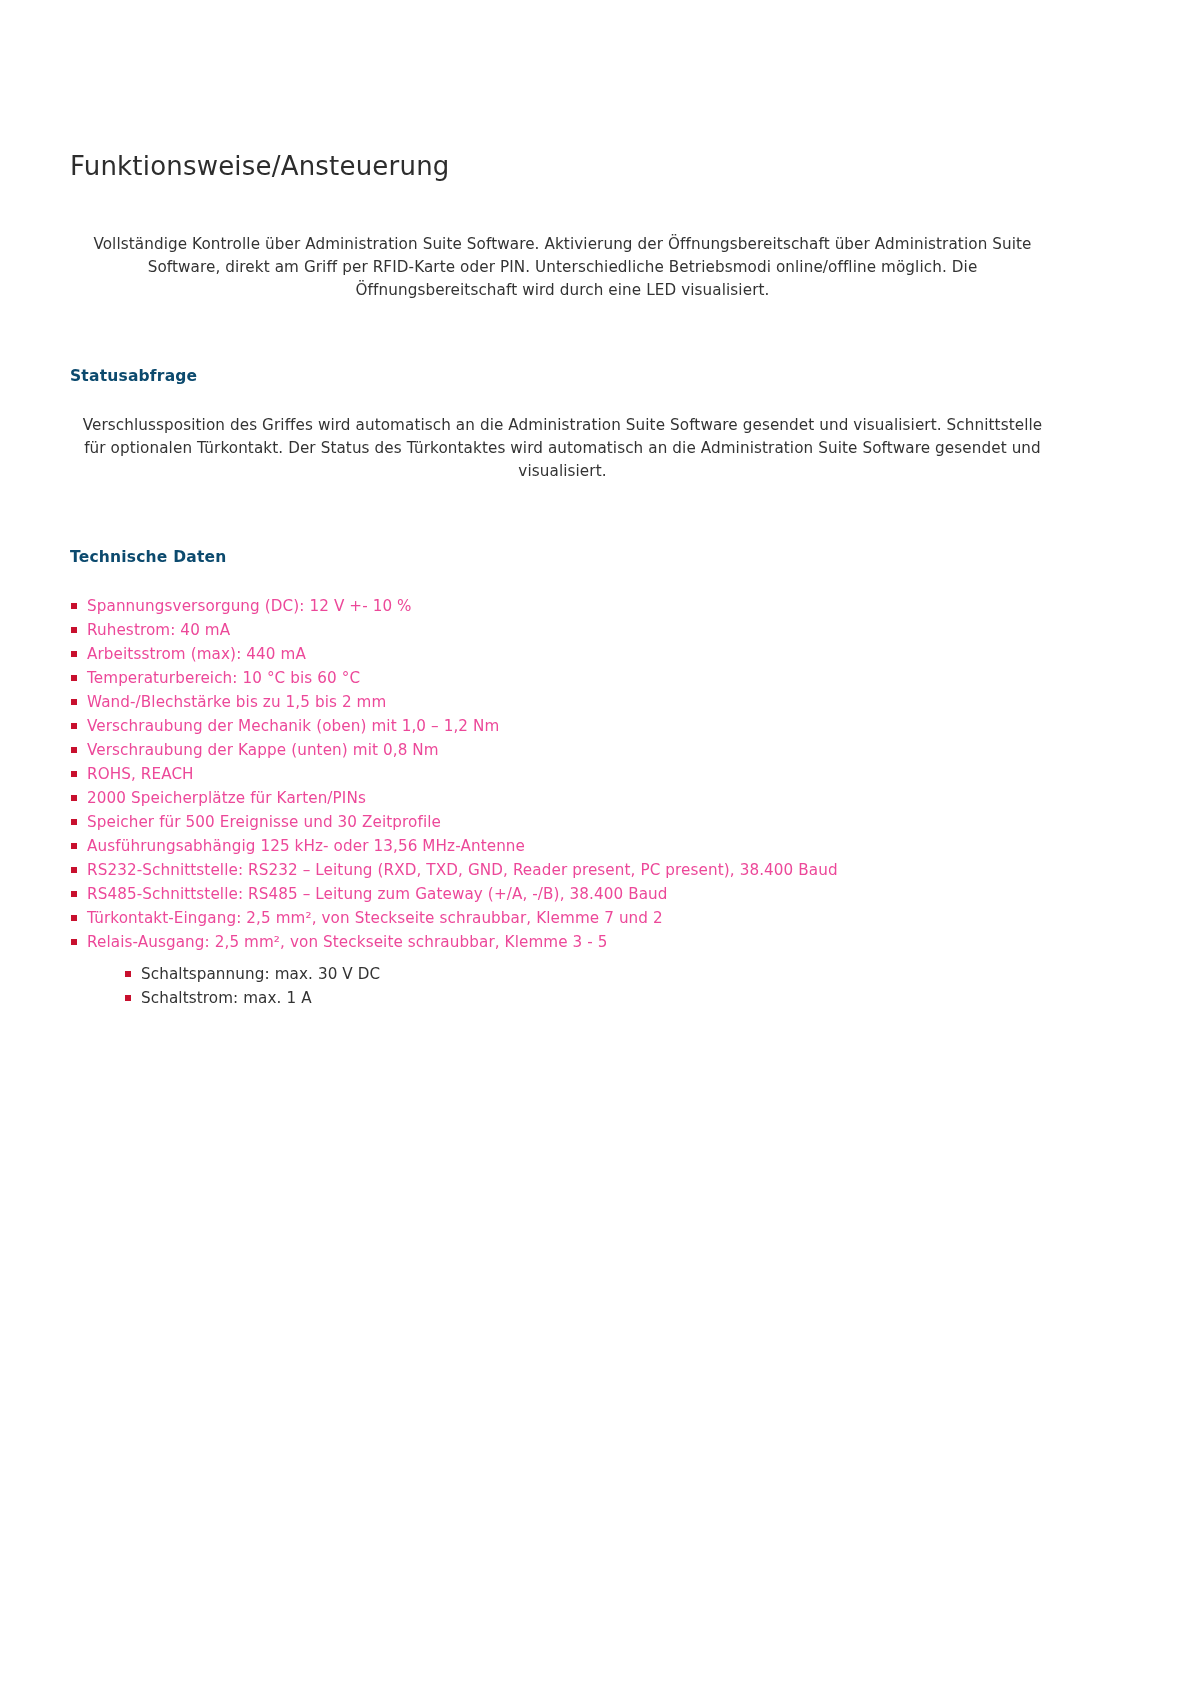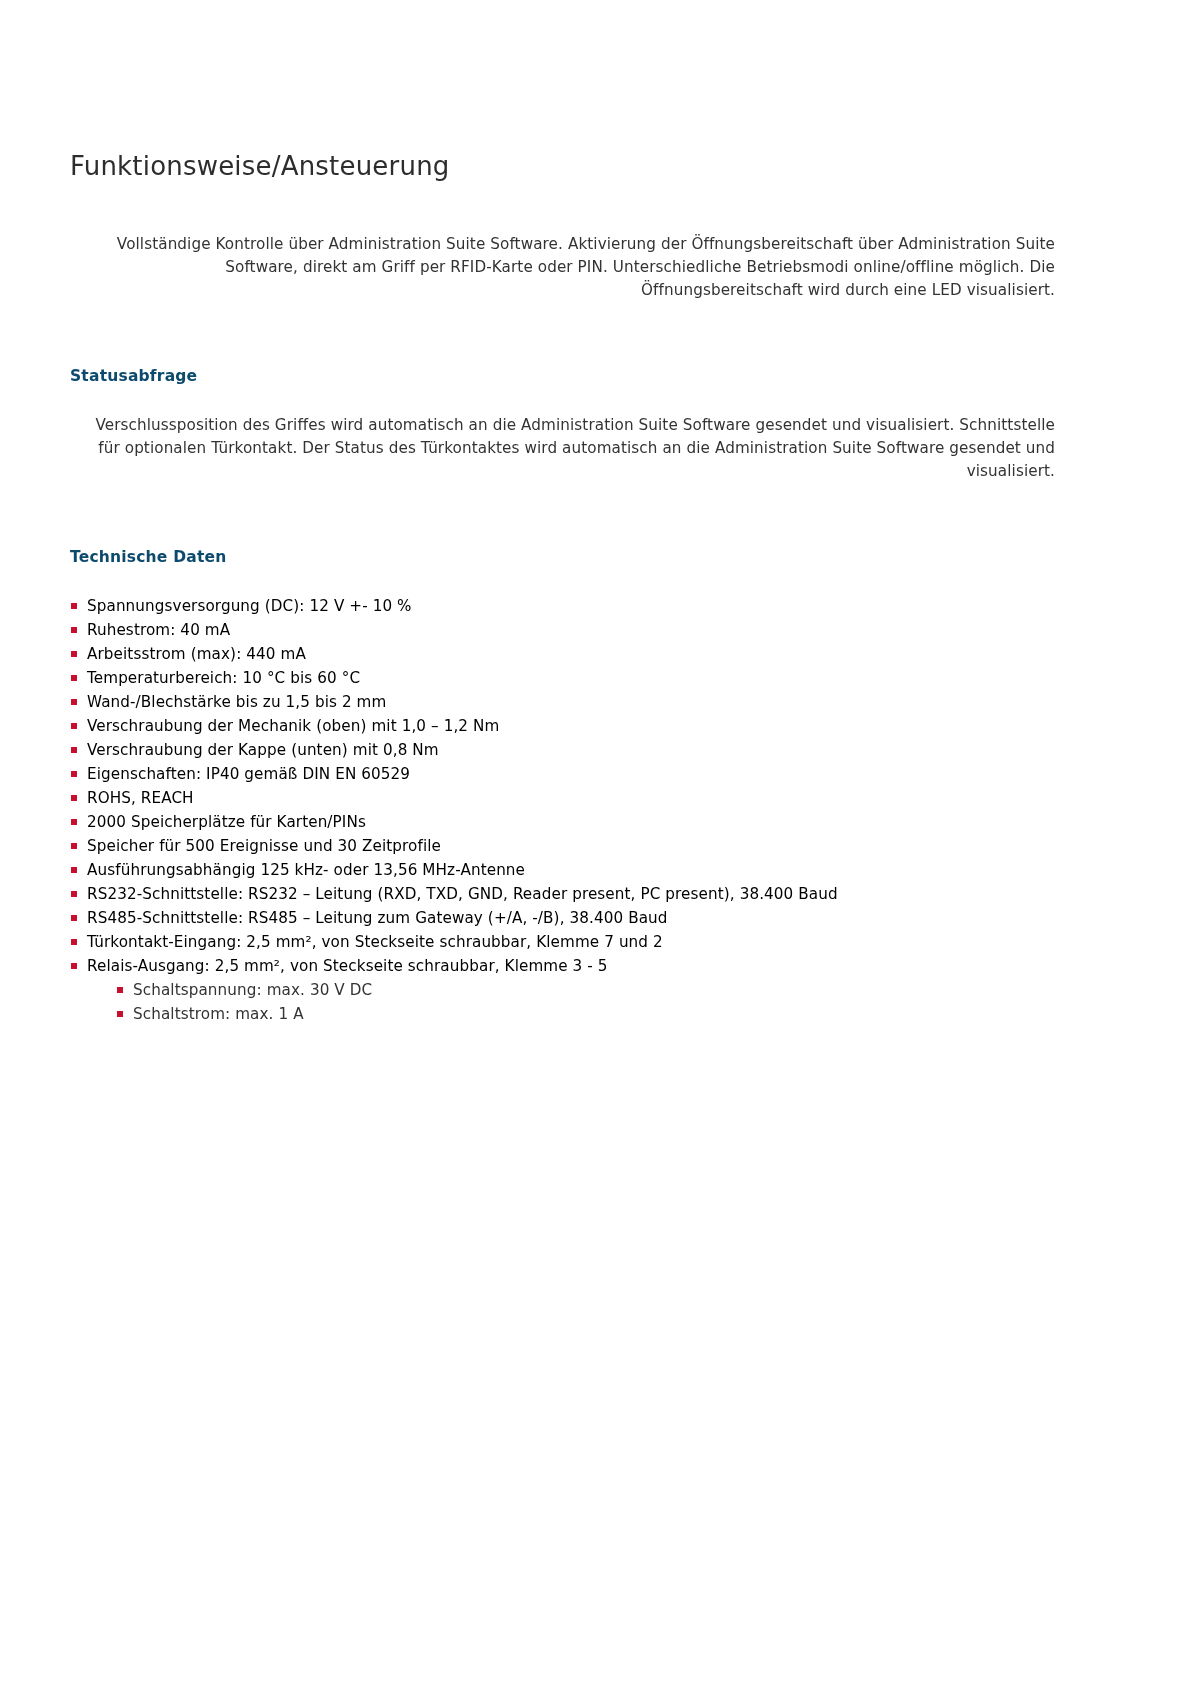--- a/index.html
+++ b/index.html
@@ -34,21 +34,21 @@
     margin: 0 0 0 0;
     line-height: 1.25;
   }
 
   p.body-text {
     font-size: 15.2px;
     line-height: 23px;
     color: #333333;
     margin: 0;
     letter-spacing: 0.1px;
-    text-align: right;
+    text-align: center;
   }
 
   .gap-after-title { height: 50px; }
   .gap-section { height: 64px; }
   .gap-after-heading { height: 28px; }
   .gap-before-list { height: 27px; }
 
   h2.sub-heading {
     font-size: 15.5px;
     font-weight: 700;
@@ -61,40 +61,40 @@
   ul.spec-list {
     list-style: none;
     margin: 0;
     padding: 0;
   }
   ul.spec-list > li {
     position: relative;
     padding-left: 17px;
     font-size: 15.2px;
     line-height: 24px;
-    color: #000000;
+    color: #ec4899;
     margin-bottom: 0px;
     letter-spacing: 0.1px;
   }
   ul.spec-list > li > .bullet-mark {
     position: absolute;
     left: 1px;
     top: 9px;
     width: 6px;
     height: 6px;
     background: #c8102e;
     display: block;
   }
   ul.spec-list > li > .li-text {
     display: block;
   }
 
   ul.sub-list {
     list-style: none;
-    margin: 0;
+    margin: 8px;
     padding: 0 0 0 46px;
   }
   ul.sub-list > li {
     position: relative;
     padding-left: 17px;
     font-size: 15.2px;
     line-height: 24px;
     color: #333333;
     letter-spacing: 0.1px;
   }
@@ -163,24 +163,20 @@
       <li>
         <span class="bullet-mark"></span>
         <span class="li-text">Verschraubung der Mechanik (oben) mit 1,0 – 1,2 Nm</span>
       </li>
       <li>
         <span class="bullet-mark"></span>
         <span class="li-text">Verschraubung der Kappe (unten) mit 0,8 Nm</span>
       </li>
       <li>
         <span class="bullet-mark"></span>
-        <span class="li-text">Eigenschaften: IP40 gemäß DIN EN 60529</span>
-      </li>
-      <li>
-        <span class="bullet-mark"></span>
         <span class="li-text">ROHS, REACH</span>
       </li>
       <li>
         <span class="bullet-mark"></span>
         <span class="li-text">2000 Speicherplätze für Karten/PINs</span>
       </li>
       <li>
         <span class="bullet-mark"></span>
         <span class="li-text">Speicher für 500 Ereignisse und 30 Zeitprofile</span>
       </li>

